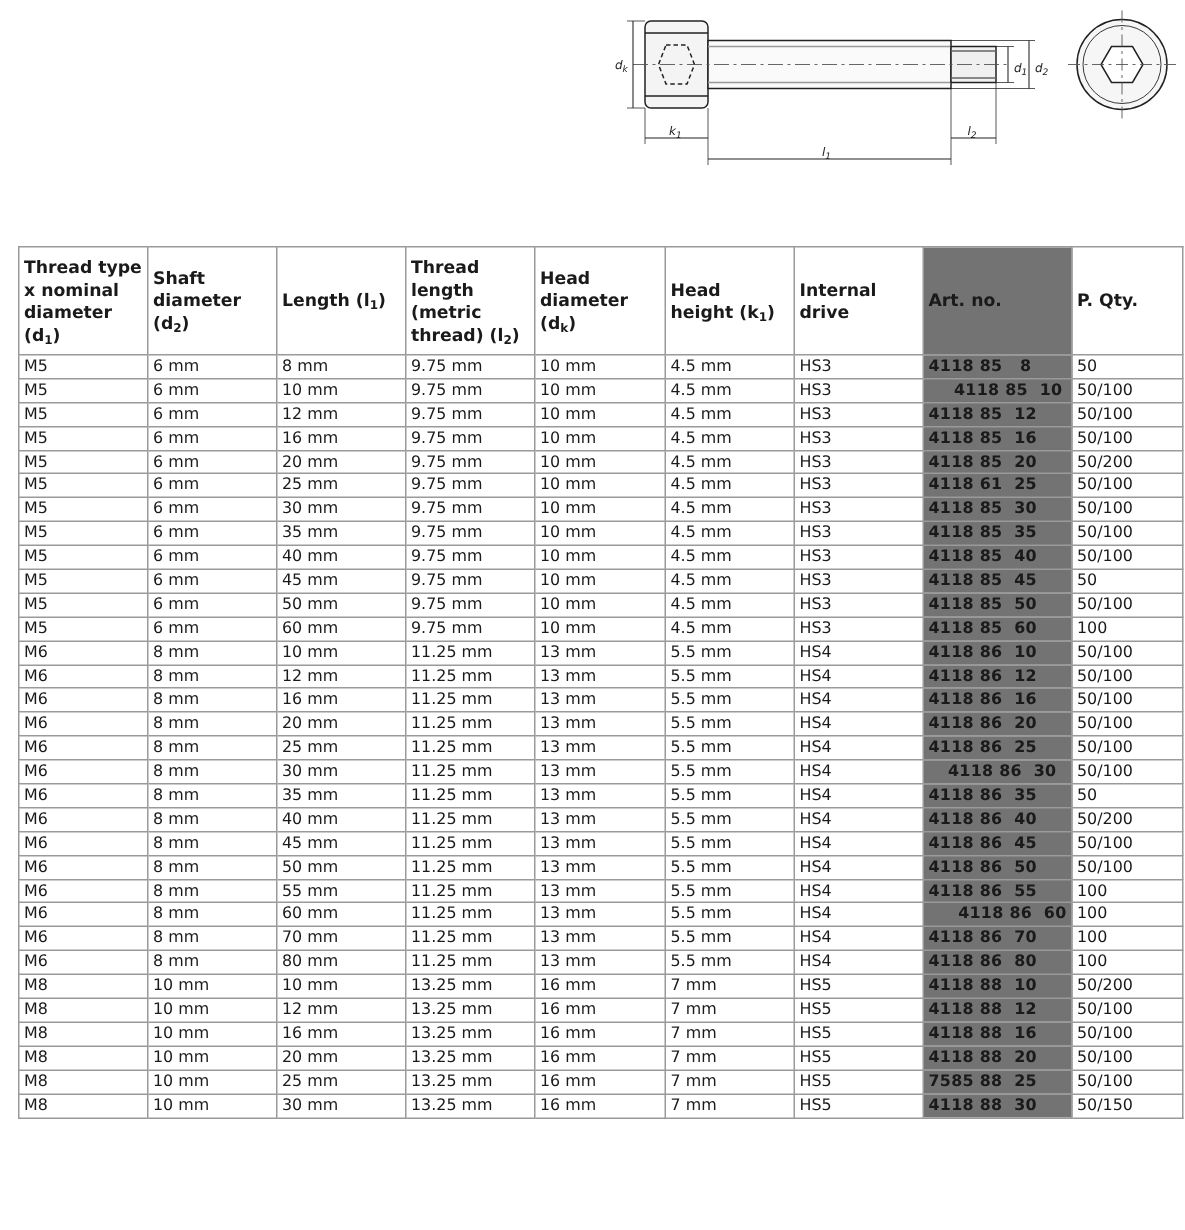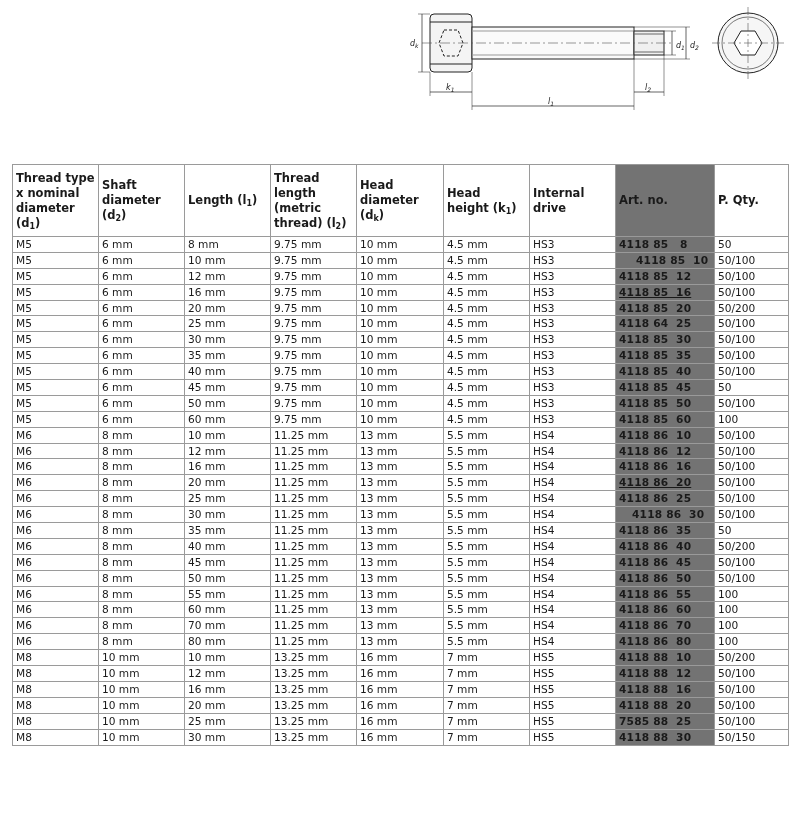--- a/index.html
+++ b/index.html
@@ -133,21 +133,21 @@
         <td>50/100</td>
       </tr>
       <tr>
         <td>M5</td>
         <td>6 mm</td>
         <td>16 mm</td>
         <td>9.75 mm</td>
         <td>10 mm</td>
         <td>4.5 mm</td>
         <td>HS3</td>
-        <td class="art" style="white-space: pre; text-decoration: underline;">4118 85  16</td>
+        <td class="art" style="white-space: pre;">4118 85  16</td>
         <td>50/100</td>
       </tr>
       <tr>
         <td>M5</td>
         <td>6 mm</td>
         <td>20 mm</td>
         <td>9.75 mm</td>
         <td>10 mm</td>
         <td>4.5 mm</td>
         <td>HS3</td>
@@ -155,21 +155,21 @@
         <td>50/200</td>
       </tr>
       <tr>
         <td>M5</td>
         <td>6 mm</td>
         <td>25 mm</td>
         <td>9.75 mm</td>
         <td>10 mm</td>
         <td>4.5 mm</td>
         <td>HS3</td>
-        <td class="art" style="white-space: pre;">4118 64  25</td>
+        <td class="art" style="white-space: pre;">4118 61  25</td>
         <td>50/100</td>
       </tr>
       <tr>
         <td>M5</td>
         <td>6 mm</td>
         <td>30 mm</td>
         <td>9.75 mm</td>
         <td>10 mm</td>
         <td>4.5 mm</td>
         <td>HS3</td>
@@ -265,21 +265,21 @@
         <td>50/100</td>
       </tr>
       <tr>
         <td>M6</td>
         <td>8 mm</td>
         <td>20 mm</td>
         <td>11.25 mm</td>
         <td>13 mm</td>
         <td>5.5 mm</td>
         <td>HS4</td>
-        <td class="art" style="white-space: pre; text-decoration: underline;">4118 86  20</td>
+        <td class="art" style="white-space: pre;">4118 86  20</td>
         <td>50/100</td>
       </tr>
       <tr>
         <td>M6</td>
         <td>8 mm</td>
         <td>25 mm</td>
         <td>11.25 mm</td>
         <td>13 mm</td>
         <td>5.5 mm</td>
         <td>HS4</td>
@@ -353,21 +353,21 @@
         <td>100</td>
       </tr>
       <tr>
         <td>M6</td>
         <td>8 mm</td>
         <td>60 mm</td>
         <td>11.25 mm</td>
         <td>13 mm</td>
         <td>5.5 mm</td>
         <td>HS4</td>
-        <td class="art" style="white-space: pre;">4118 86  60</td>
+        <td class="art" style="white-space: pre; text-align: right;">4118 86  60</td>
         <td>100</td>
       </tr>
       <tr>
         <td>M6</td>
         <td>8 mm</td>
         <td>70 mm</td>
         <td>11.25 mm</td>
         <td>13 mm</td>
         <td>5.5 mm</td>
         <td>HS4</td>

